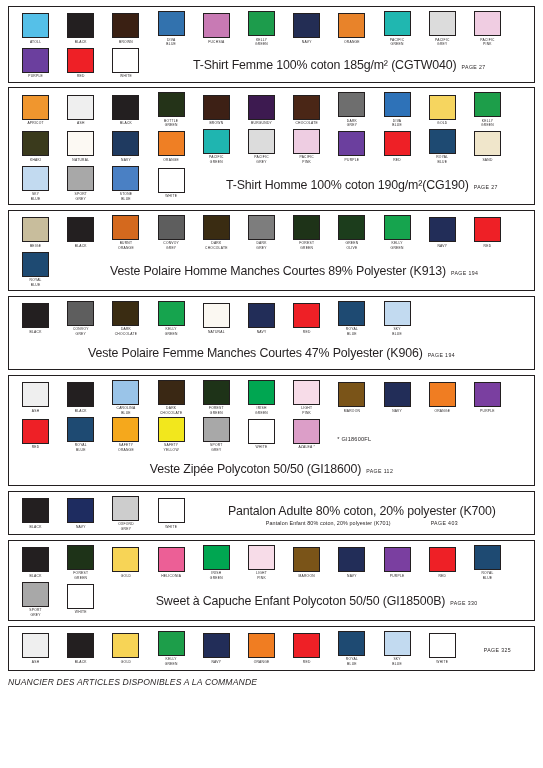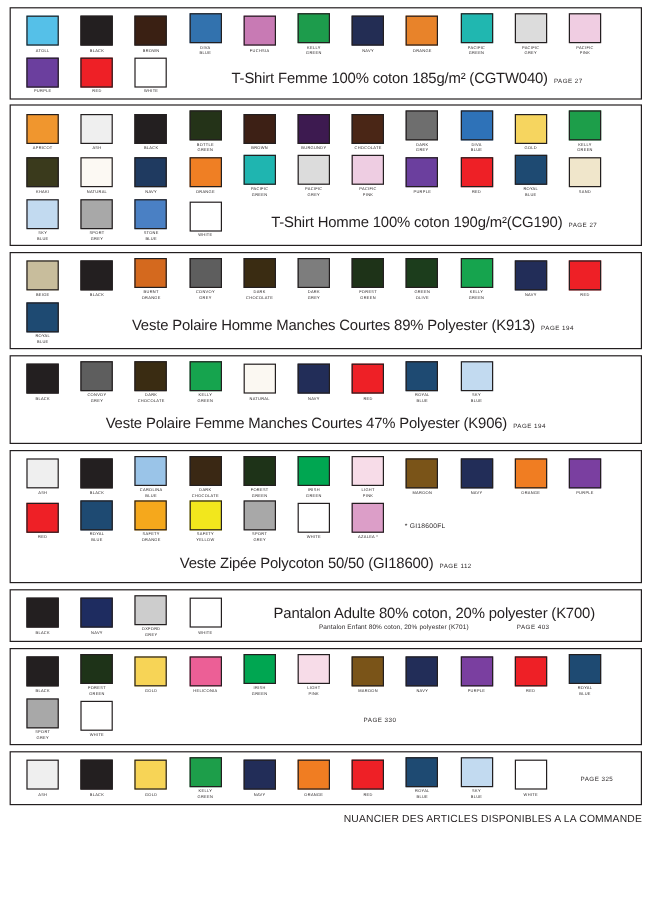--- a/index.html
+++ b/index.html
@@ -107,22 +107,23 @@
   }
   .note-cell {
     width: 90px;
     display: flex;
     align-items: flex-start;
     justify-content: flex-start;
     padding-top: 8px;
   }
 
   .footer {
-    text-align: right;
+    text-align: left;
     margin-top: 5px;
+    font-style: italic;
   }
   .footer div {
     font-size: 8.6px;
     color: #231f20;
     letter-spacing: 0.15px;
     line-height: 13px;
     text-transform: uppercase;
   }
 </style>
 </head>
@@ -677,20 +678,21 @@
 GREY" style="background: rgb(168, 168, 168);"></span>
             <span class="cname">SPORT
 GREY</span>
           </div>
           <div class="swatch">
             <span class="chip" title="WHITE" style="background: rgb(255, 255, 255);"></span>
             <span class="cname">WHITE</span>
           </div>
           <div class="titlewrap">
             <div class="title-line">
+              <span class="title">Sweet à Capuche Enfant Polycoton 50/50 (GI18500B)</span>
               <span class="page-ref">PAGE 330</span>
             </div>
           </div>
         </div>
       </div>
       <div class="section">
         <div class="swatch-row">
           <div class="swatch">
             <span class="chip" title="ASH" style="background: rgb(239, 239, 239);"></span>
             <span class="cname">ASH</span>

